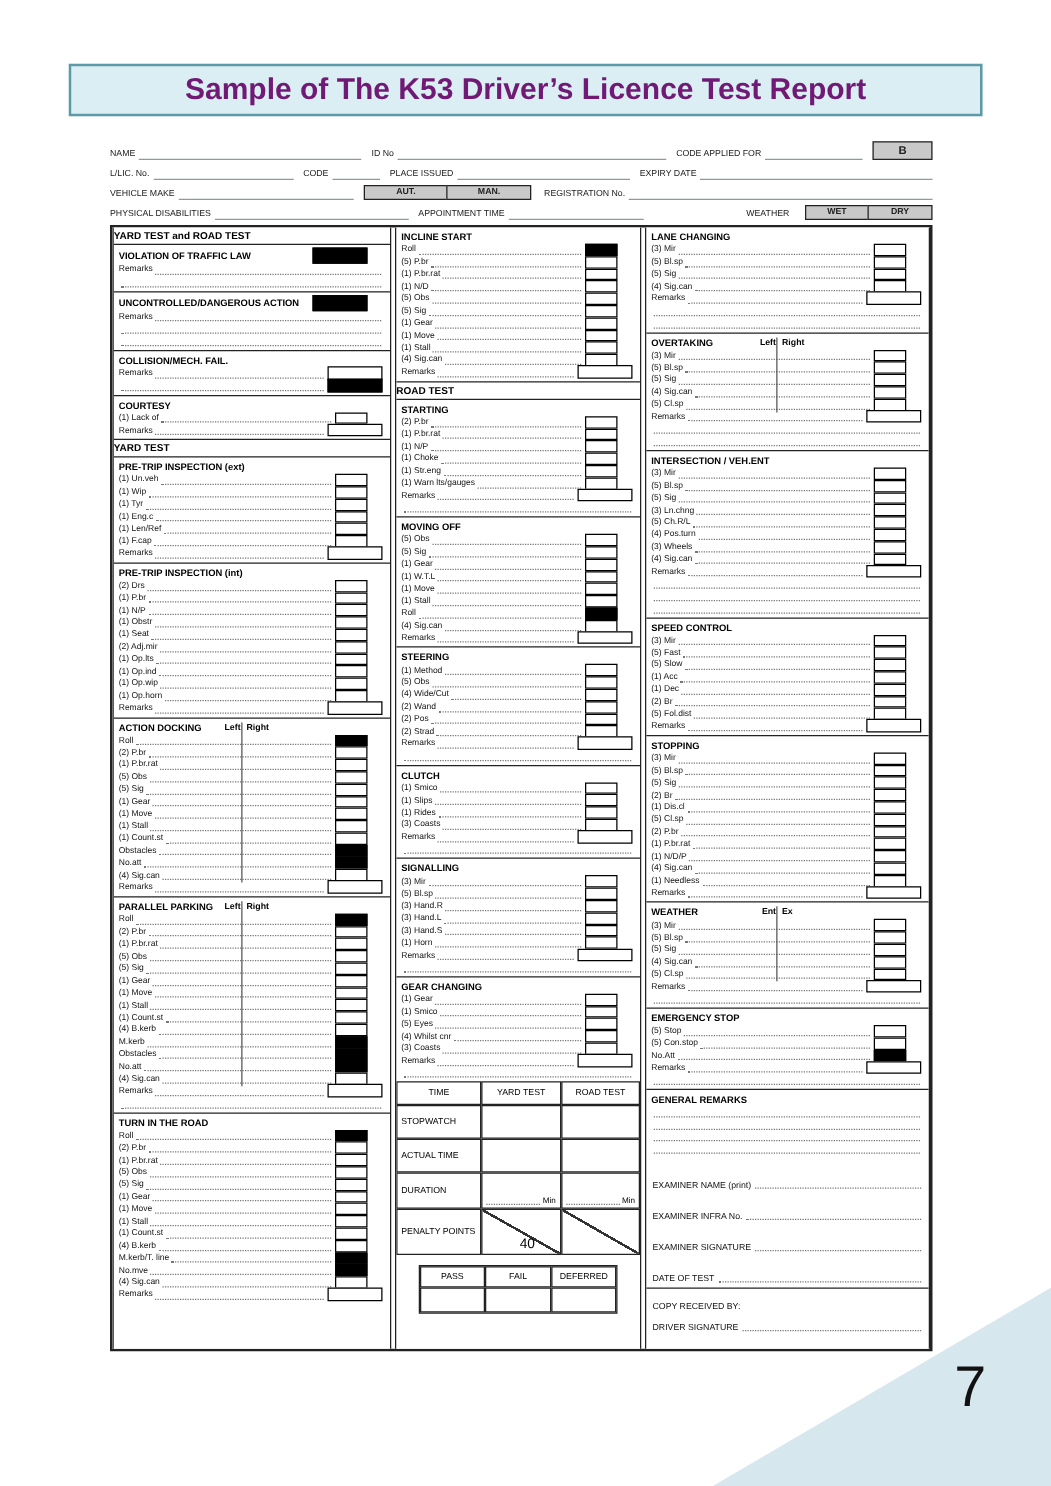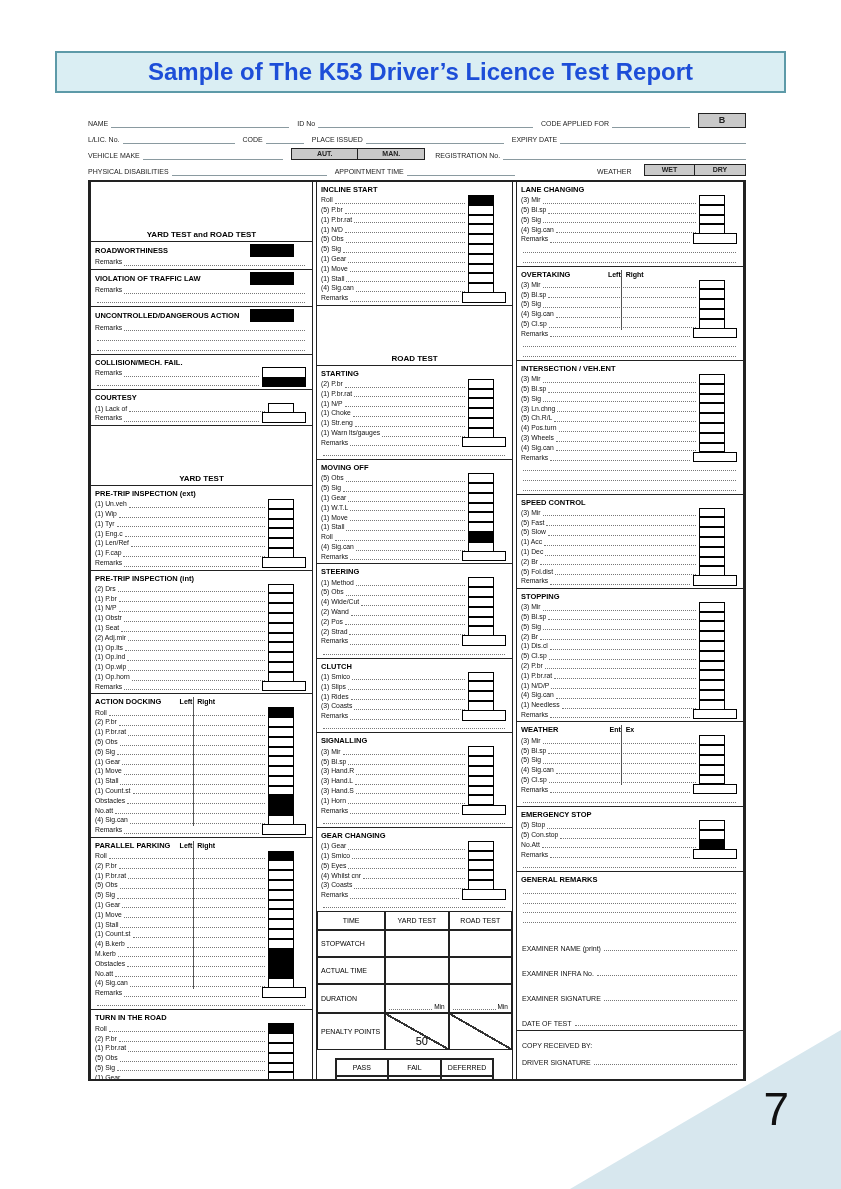--- a/index.html
+++ b/index.html
@@ -6,21 +6,21 @@
   body { background: #fff; font-family: "Liberation Sans", sans-serif; }
   .page { position: relative; width: 841px; height: 1189px; background: #fff; overflow: hidden; }
 
   
   .corner-tri { position: absolute; left: 570px; top: 1030px; width: 271px; height: 159px;
     background: #d7e7ee; clip-path: polygon(100% 0, 100% 100%, 0 100%); z-index: 0; }
   .page-num { position: absolute; right: 52px; top: 1082px; font-size: 46px; color: #111; z-index: 2; }
 
   
   .title-bar { position: absolute; left: 55px; top: 51px; width: 731px; height: 42px;
-    background: #daeef3; border: 2px solid #5d9aa8; color: #1d4ed8;
+    background: #daeef3; border: 2px solid #5d9aa8; color: #701a75;
     font-size: 24px; font-weight: bold; text-align: center; line-height: 38px; z-index: 1; }
 
   
   .form { position: absolute; left: 88px; top: 112px; width: 658px; z-index: 1; background: #fff; }
 
   
   .fh { margin-bottom: 4px; }
   .fh-row { display: flex; align-items: flex-end; height: 16px; font-size: 7px; color: #222; }
   .fh-label { white-space: nowrap; margin-right: 3px; line-height: 9px; }
   .fh-line { border-bottom: 1px solid #8a9aa0; height: 9px; margin-right: 8px; }
@@ -34,22 +34,22 @@
   .pair-sm .gray-box { width: 52px; }
 
   
   .form-cols { display: flex; gap: 3px; border: 2px solid #222; height: 901px; }
   .col { border-left: 1px solid #222; border-right: 1px solid #222; overflow: hidden; background: #fff; }
   .col-l { width: 223px; } .col-m { width: 197px; } .col-r { flex: 1; }
 
   
   .section { position: relative; padding: 2px 4px; border-bottom: 1.5px solid #222; }
   .section:last-child { border-bottom: none; }
-  .sec-header { font-size: 8px; font-weight: bold; text-align: center; line-height: 13px;
-    border-bottom: 1.5px solid #222; margin-top: 46px; }
+  .sec-header { font-size: 8px; font-weight: bold; line-height: 13px;
+    border-bottom: 1.5px solid #222; }
   .sec-title { font-size: 7.5px; font-weight: bold; line-height: 11px; display: flex; align-items: center; position: relative; }
   .sec-title .t { white-space: nowrap; }
   .title-box { width: 44px; height: 13px; background: #000; border: 1px solid #000; flex: none;
     margin-left: auto; margin-right: 14px; }
   .sub1, .sub2 { position: absolute; font-size: 7px; font-weight: bold; top: 0; line-height: 11px; }
   .sub1 { left: 46%; transform: translateX(-104%); }
   .sub2 { left: 48%; }
   .vdiv { position: absolute; left: 46%; top: 3px; width: 1.5px; background: #555; }
 
   
@@ -137,30 +137,20 @@
         </span>
       </div>
     </div>
 
     <div class="form-cols">
       <div class="col col-l">
         <div id="sec-left">
             <div class="sec-header">YARD TEST and ROAD TEST</div>
             <div class="section">
               <div class="sec-title">
-                <span class="t">ROADWORTHINESS</span>
-                <span class="title-box"></span>
-              </div>
-              <div class="row">
-                <span class="lbl">Remarks</span>
-                <span class="leader"></span>
-              </div>
-            </div>
-            <div class="section">
-              <div class="sec-title">
                 <span class="t">VIOLATION OF TRAFFIC LAW</span>
                 <span class="title-box"></span>
               </div>
               <div class="row">
                 <span class="lbl">Remarks</span>
                 <span class="leader"></span>
               </div>
               <div class="row">
                 <span class="lbl"></span>
                 <span class="leader"></span>
@@ -891,21 +881,21 @@
             <span class="dur-line"></span>
             <span class="dur-min">Min</span>
           </div>
           <div class="tt-cell tt-r3 tt-dur">
             <span class="dur-line"></span>
             <span class="dur-min">Min</span>
           </div>
 
           <div class="tt-cell tt-lbl tt-r4">PENALTY POINTS</div>
           <div class="tt-cell tt-r4 tt-diag">
-            <span class="tt-50">50</span>
+            <span class="tt-50">40</span>
           </div>
           <div class="tt-cell tt-r4 tt-diag"></div>
         </div>
 
         <div class="rtable">
           <div class="rt-cell">PASS</div>
           <div class="rt-cell">FAIL</div>
           <div class="rt-cell">DEFERRED</div>
           <div class="rt-cell rt-body"></div>
           <div class="rt-cell rt-body"></div>

